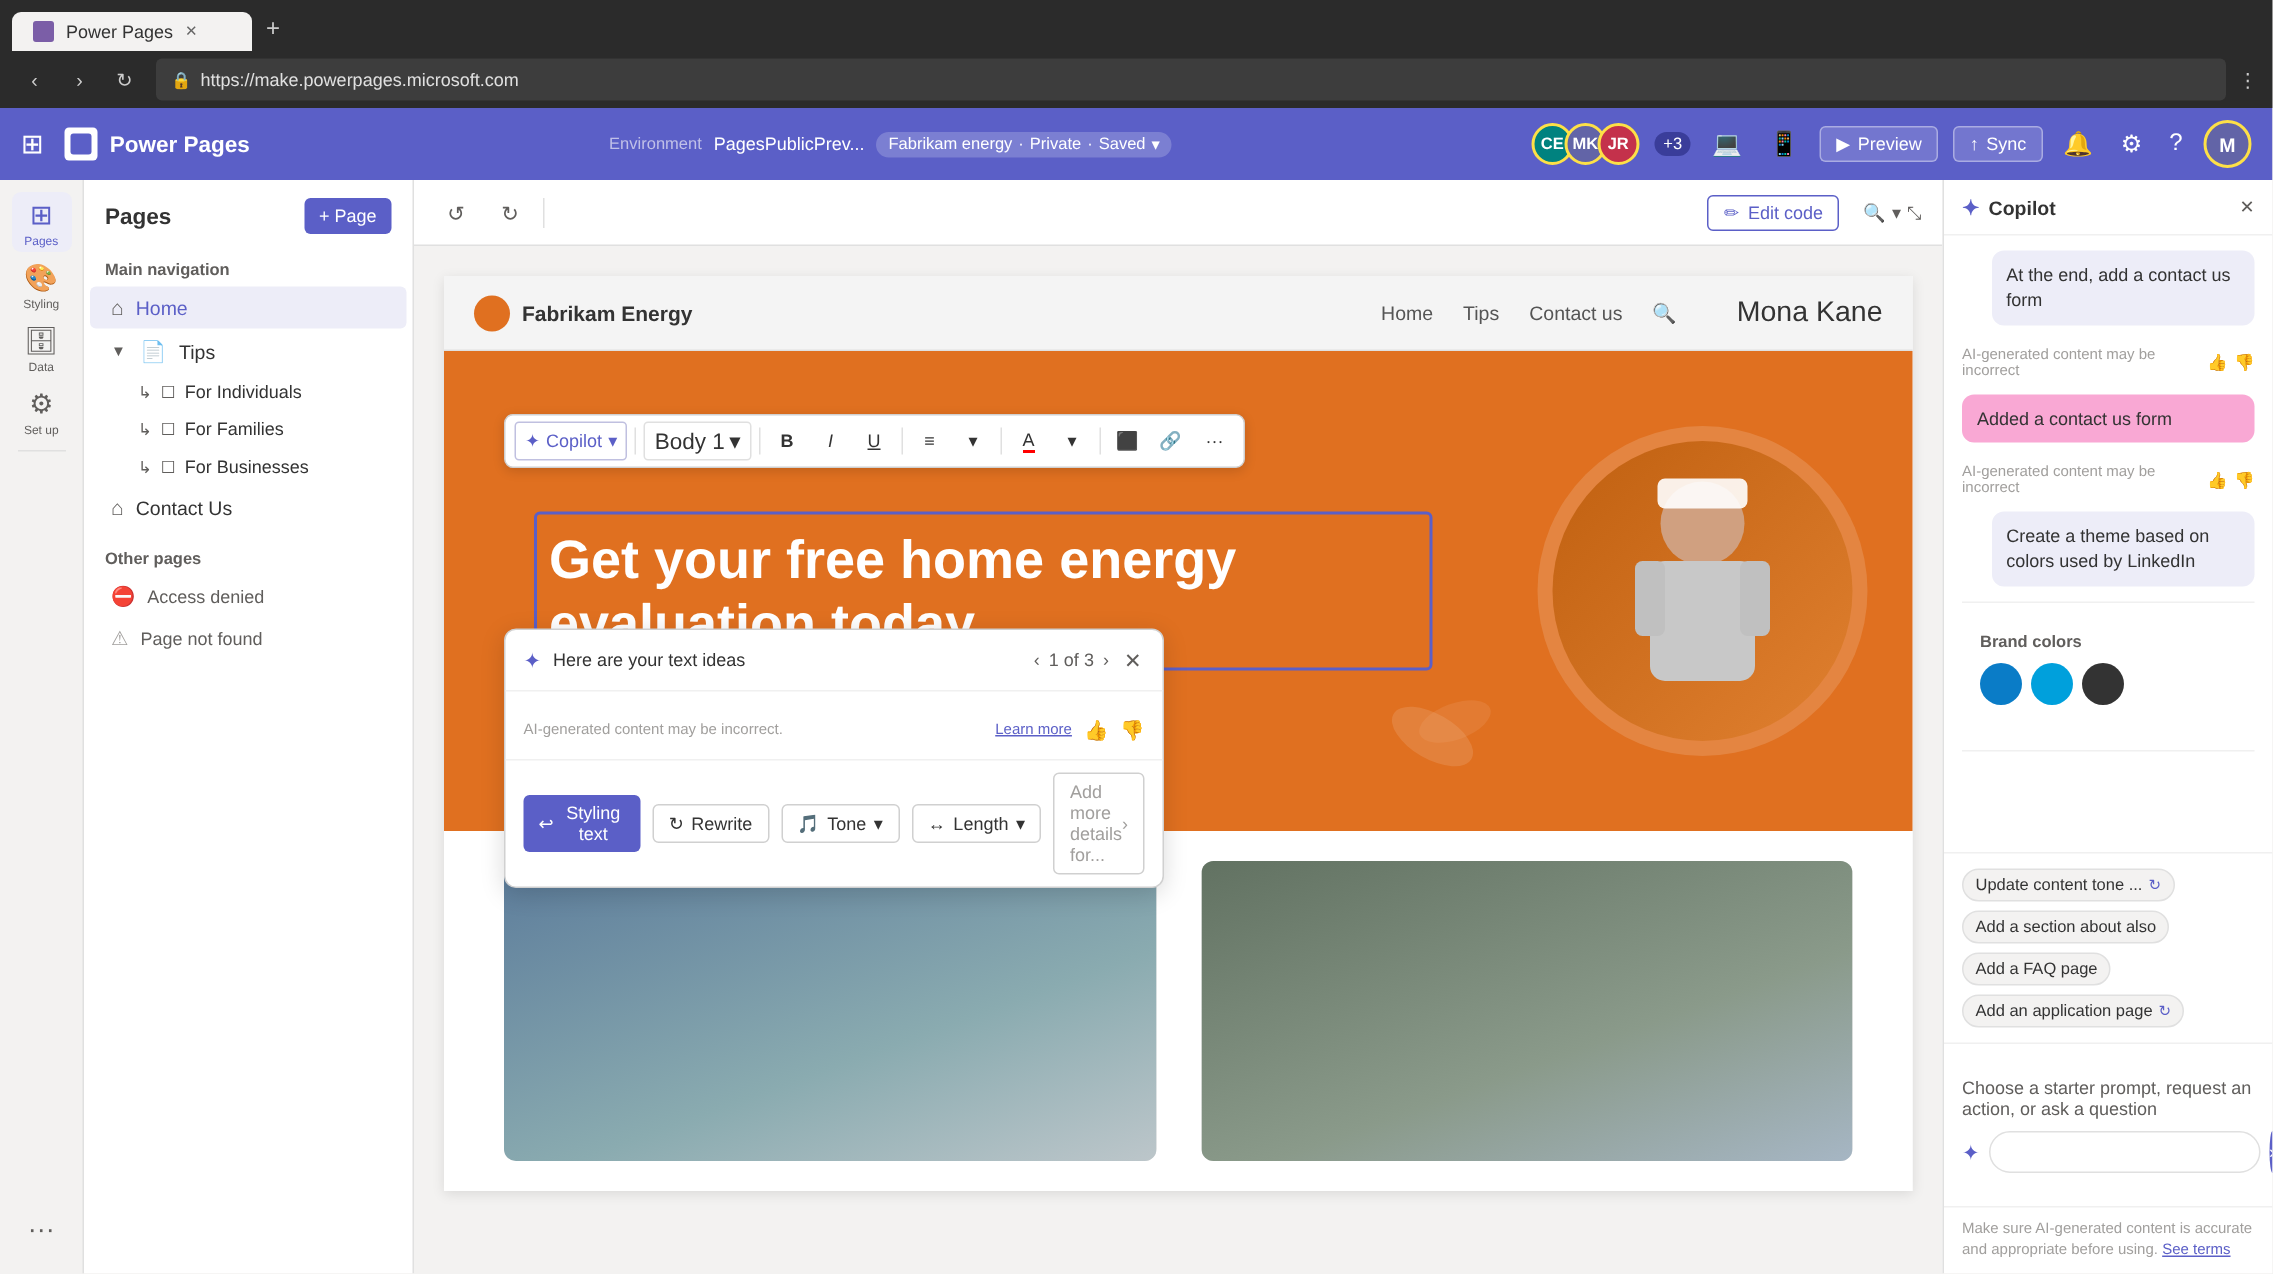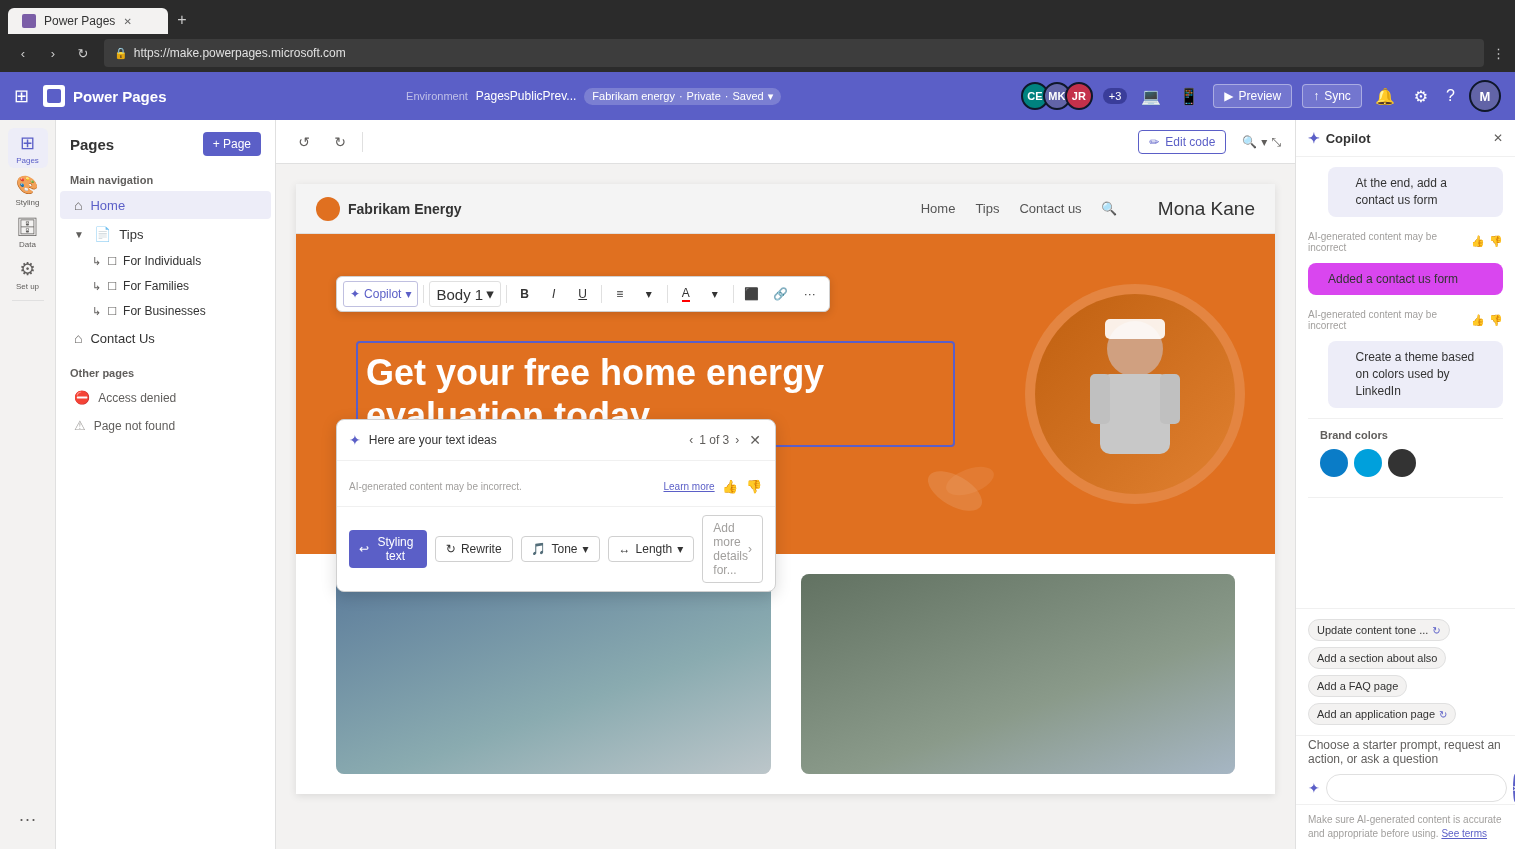--- a/index.html
+++ b/index.html
@@ -26,21 +26,21 @@
     .app-grid-icon { color: white; font-size: 18px; cursor: pointer; }
     .app-logo { display: flex; align-items: center; gap: 8px; color: white; font-size: 15px; font-weight: 600; cursor: pointer; }
     .logo-box { width: 22px; height: 22px; background: white; border-radius: 3px; display: flex; align-items: center; justify-content: center; }
     .logo-inner { width: 14px; height: 14px; background: #5b5fc7; border-radius: 2px; }
     .app-header-center { flex: 1; display: flex; align-items: center; justify-content: center; gap: 8px; font-size: 13px; color: #e0e0f8; }
     .env-label { font-size: 11px; color: #c0c0e8; }
     .env-name { font-size: 12px; color: white; font-weight: 500; }
     .saved-badge { background: rgba(255,255,255,0.2); border-radius: 10px; padding: 2px 8px; font-size: 11px; color: white; display: flex; align-items: center; gap: 4px; }
     .header-right { display: flex; align-items: center; gap: 10px; }
     .avatar-group { display: flex; }
-    .avatar { width: 28px; height: 28px; border-radius: 50%; display: flex; align-items: center; justify-content: center; font-size: 11px; font-weight: 600; color: white; border: 2px solid #0f172a; }
+    .avatar { width: 28px; height: 28px; border-radius: 50%; display: flex; align-items: center; justify-content: center; font-size: 11px; font-weight: 600; color: white; border: 2px solid #fde047; }
     .plus-badge { background: #3a3d9a; border-radius: 10px; padding: 2px 6px; font-size: 11px; color: white; }
     .header-icon-btn { color: white; font-size: 16px; cursor: pointer; padding: 4px; border-radius: 4px; }
     .preview-btn { background: rgba(255,255,255,0.15); border: 1px solid rgba(255,255,255,0.4); border-radius: 4px; padding: 4px 10px; color: white; font-size: 12px; cursor: pointer; display: flex; align-items: center; gap: 5px; }
     .sync-btn { background: rgba(255,255,255,0.15); border: 1px solid rgba(255,255,255,0.4); border-radius: 4px; padding: 4px 10px; color: white; font-size: 12px; cursor: pointer; display: flex; align-items: center; gap: 5px; }
 
     
     .main-layout { display: flex; height: calc(849px - 72px - 48px); }
 
     
     .left-sidebar { width: 56px; background: #f3f2f1; border-right: 1px solid #e0e0e0; display: flex; flex-direction: column; align-items: center; padding-top: 8px; gap: 2px; }
@@ -124,33 +124,33 @@
     .lower-section { background: #fff; padding: 20px 40px; display: flex; gap: 30px; }
     .lower-card { flex: 1; height: 200px; border-radius: 8px; overflow: hidden; background: #ddd; display: flex; align-items: center; justify-content: center; }
 
     
     .copilot-panel { width: 220px; background: white; border-left: 1px solid #e0e0e0; display: flex; flex-direction: column; overflow: hidden; }
     .copilot-header { padding: 10px 12px; border-bottom: 1px solid #f0f0f0; display: flex; align-items: center; justify-content: space-between; }
     .copilot-title { font-size: 13px; font-weight: 600; color: #333; display: flex; align-items: center; gap: 6px; }
     .copilot-icon-sm { font-size: 14px; color: #5b5fc7; }
     .panel-close-btn { color: #605e5c; cursor: pointer; font-size: 12px; }
     .copilot-messages { flex: 1; overflow-y: auto; padding: 10px 12px; display: flex; flex-direction: column; gap: 10px; }
-    .msg-ai { background: #d946ef; border-radius: 8px; padding: 8px 20px; font-size: 12px; color: #333; line-height: 1.4; }
-    .msg-user { background: #ededf8; border-radius: 8px; padding: 8px 28px; font-size: 12px; color: #333; line-height: 1.4; align-self: flex-end; max-width: 90%; }
+    .msg-ai { background: #f9a8d4; border-radius: 8px; padding: 8px 10px; font-size: 12px; color: #333; line-height: 1.4; }
+    .msg-user { background: #ededf8; border-radius: 8px; padding: 8px 10px; font-size: 12px; color: #333; line-height: 1.4; align-self: flex-end; max-width: 90%; }
     .msg-disclaimer { font-size: 10px; color: #a19f9d; margin-top: 4px; display: flex; align-items: center; gap: 22px; }
     .msg-thumbs { display: flex; gap: 4px; }
     .thumb-btn { color: #a19f9d; cursor: pointer; font-size: 11px; }
-    .color-section { padding: 10px 12px; border-top: 1px solid #f0f0f0; }
+    .color-section { padding: 20px 12px; border-top: 1px solid #f0f0f0; }
     .color-section-title { font-size: 11px; font-weight: 600; color: #605e5c; margin-bottom: 8px; }
     .color-swatches { display: flex; gap: 6px; flex-wrap: wrap; }
     .color-swatch { width: 28px; height: 28px; border-radius: 50%; cursor: pointer; border: 2px solid transparent; }
     .panel-suggestions { padding: 10px 12px; border-top: 1px solid #f0f0f0; display: flex; flex-wrap: wrap; gap: 6px; }
     .suggestion-chip { background: #f3f2f1; border: 1px solid #e0e0e0; border-radius: 12px; padding: 4px 8px; font-size: 11px; color: #333; cursor: pointer; display: flex; align-items: center; gap: 4px; }
     .refresh-icon { font-size: 10px; color: #5b5fc7; }
-    .panel-input-area { padding: 2px 12px; border-top: 1px solid #f0f0f0; }
+    .panel-input-area { padding: 22px 12px; border-top: 1px solid #f0f0f0; }
     .panel-input-prompt { font-size: 12px; color: #605e5c; margin-bottom: 8px; }
     .panel-input-row { display: flex; align-items: center; gap: 6px; }
     .panel-input { flex: 1; border: 1px solid #e0e0e0; border-radius: 16px; padding: 6px 12px; font-size: 12px; color: #333; }
     .panel-send-btn { width: 28px; height: 28px; background: #5b5fc7; border-radius: 50%; display: flex; align-items: center; justify-content: center; cursor: pointer; color: white; font-size: 12px; }
     .panel-footer { padding: 8px 12px; border-top: 1px solid #f0f0f0; font-size: 10px; color: #a19f9d; line-height: 1.4; }
     .see-terms { color: #5b5fc7; cursor: pointer; text-decoration: underline; }
     
     
     .leaf-decoration { position: absolute; right: 280px; bottom: 20px; opacity: 0.4; }
 

